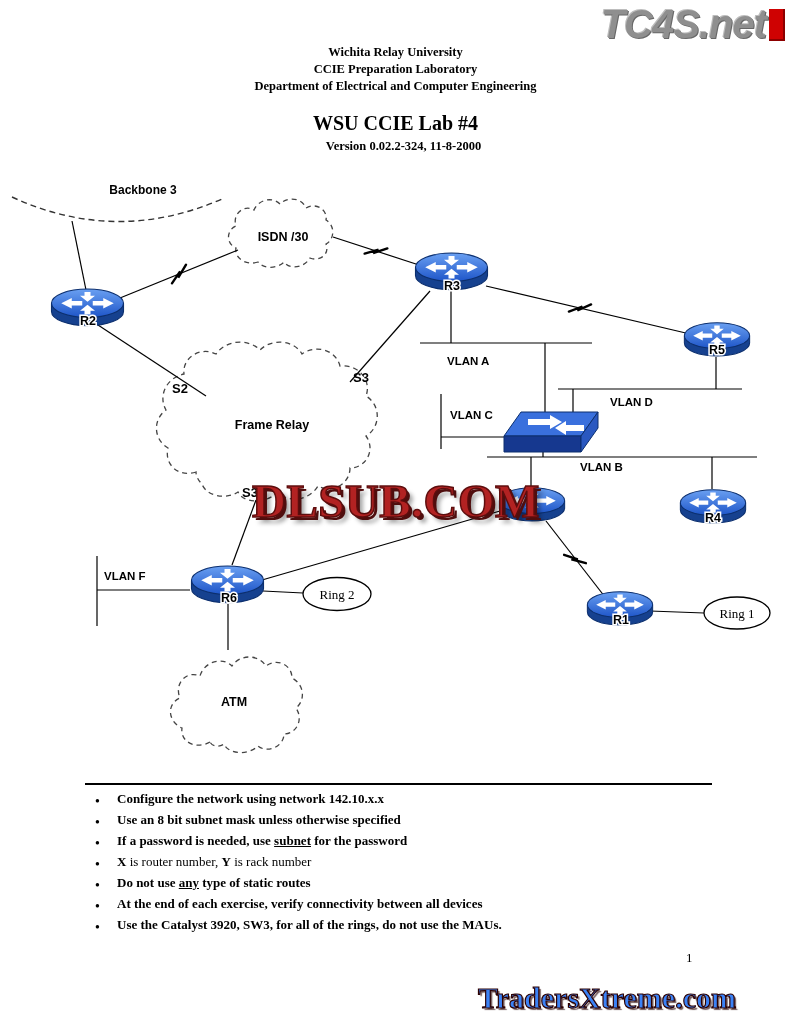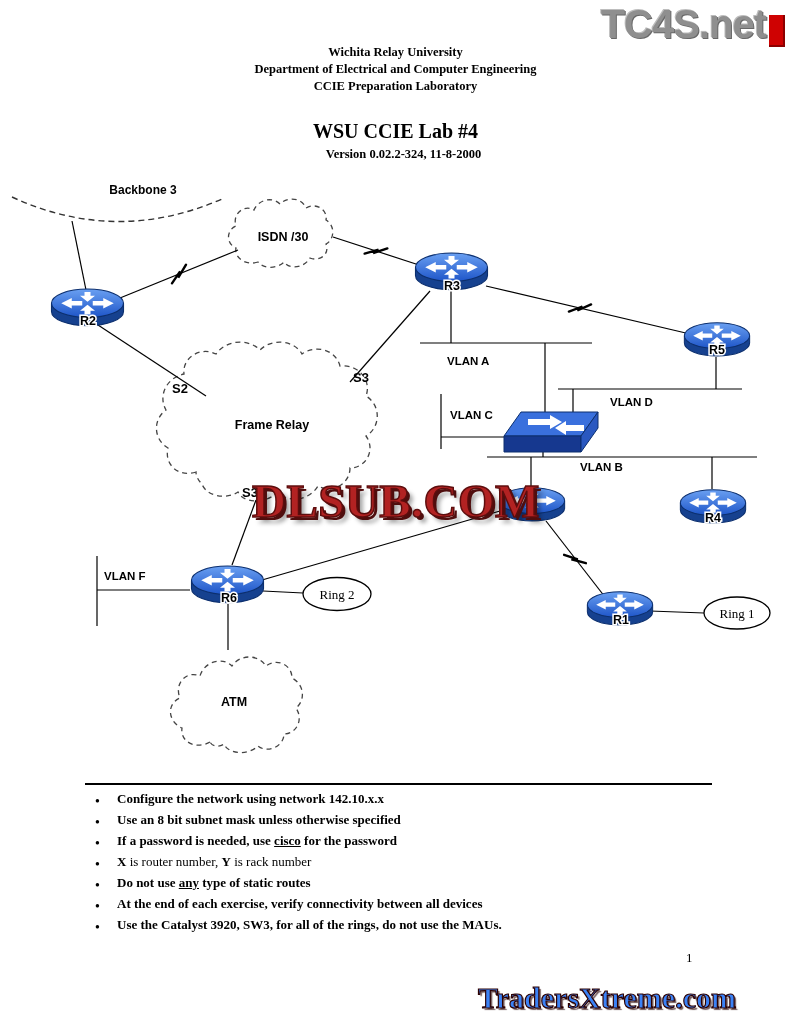--- a/index.html
+++ b/index.html
@@ -8,28 +8,28 @@
          font-family:"Liberation Serif", serif; color:#000; }
 
   .page { position:absolute; inset:0; width:791px; height:1024px; background:#fff; }
 
   svg.diagram { position:absolute; left:0; top:0; z-index:1; }
 
   
   .header { position:absolute; top:44px; left:0; width:100%; text-align:center; z-index:3; }
   .h-small { font-weight:bold; font-size:12.5px; line-height:17px; }
   .h-title { font-weight:bold; font-size:20px; line-height:25px; }
-  .h-title.first { margin-top:24px; }
+  .h-title.first { margin-top:16px; }
   .h-version { font-weight:bold; font-size:12.5px; margin-top:3px;margin-left:16px; }
 
   
-  .tc4s { position:absolute; top:2px; right:6px; z-index:6; display:flex; align-items:flex-end;
+  .tc4s { position:absolute; top:2px; right:6px; z-index:6; display:flex; align-items:center;
           font-family:"Liberation Sans", sans-serif; font-weight:bold; font-size:40px;
           letter-spacing:-1px; color:#8f8f8f;
-          text-shadow:1px 1px 0 #686868, -1px -1px 0 #bdbdbd; }
+          text-shadow:1px 1px 0 #686868, -1px -1px 0 #bdbdbd;font-style:italic; }
   .tc4s-block { width:16px; height:32px; background:#cf0202; margin-left:3px;
                 box-shadow:inset -2px -2px 0 #8d0000; }
 
   
   .dlsub { position:absolute; left:252px; top:474px; z-index:5;
            font-family:"Liberation Serif", serif; font-weight:bold; font-size:47px;
            color:#b22222; -webkit-text-stroke:1.5px #5d0d0d;
            text-shadow:3px 3px 0 #4f0e0e, 6px 6px 4px rgba(0,0,0,.35);
            letter-spacing:0.5px; white-space:nowrap; }
 
@@ -157,38 +157,38 @@
       </g>
     </g>
     <g font-family="Liberation Serif, serif" font-size="13" fill="#000" text-anchor="middle">
       <text x="337" y="599">Ring 2</text>
       <text x="737" y="618">Ring 1</text>
     </g>
   </svg>
 
   <div class="header">
     <div class="h-small">Wichita Relay University</div>
+    <div class="h-small">CCIE Preparation Laboratory</div>
     <div class="h-small">Department of Electrical and Computer Engineering</div>
-    <div class="h-small">CCIE Preparation Laboratory</div>
     <div class="h-title first">WSU CCIE Lab #4</div>
     <div class="h-version">Version 0.02.2-324, 11-8-2000</div>
   </div>
 
   <div class="tc4s">
     <span>TC4S.net</span>
     <span class="tc4s-block"></span>
   </div>
   <div class="dlsub">DLSUB.COM</div>
   <div class="traders">TradersXtreme.com</div>
 
   <div class="rule"></div>
   <ul class="notes">
       <li><span>Configure the network using network 142.10.x.x</span></li>
       <li><span>Use an 8 bit subnet mask unless otherwise specified</span></li>
-      <li><span>If a password is needed, use </span><span style="text-decoration: underline;">cisco</span><span> for the password</span></li>
+      <li><span>If a password is needed, use </span><span style="text-decoration: underline;">subnet</span><span> for the password</span></li>
       <li><span>X</span><span style="font-weight: normal;"> is router number, </span><span>Y</span><span style="font-weight: normal;"> is rack number</span></li>
       <li><span>Do not use </span><span style="text-decoration: underline; text-align: right;">any</span><span> type of static routes</span></li>
       <li><span>At the end of each exercise, verify connectivity between all devices</span></li>
       <li><span>Use the Catalyst 3920, SW3, for all of the rings, do not use the MAUs.</span></li>
     </ul>
 
   <div class="pagenum">1</div>
 </div>
 
 </body></html>

